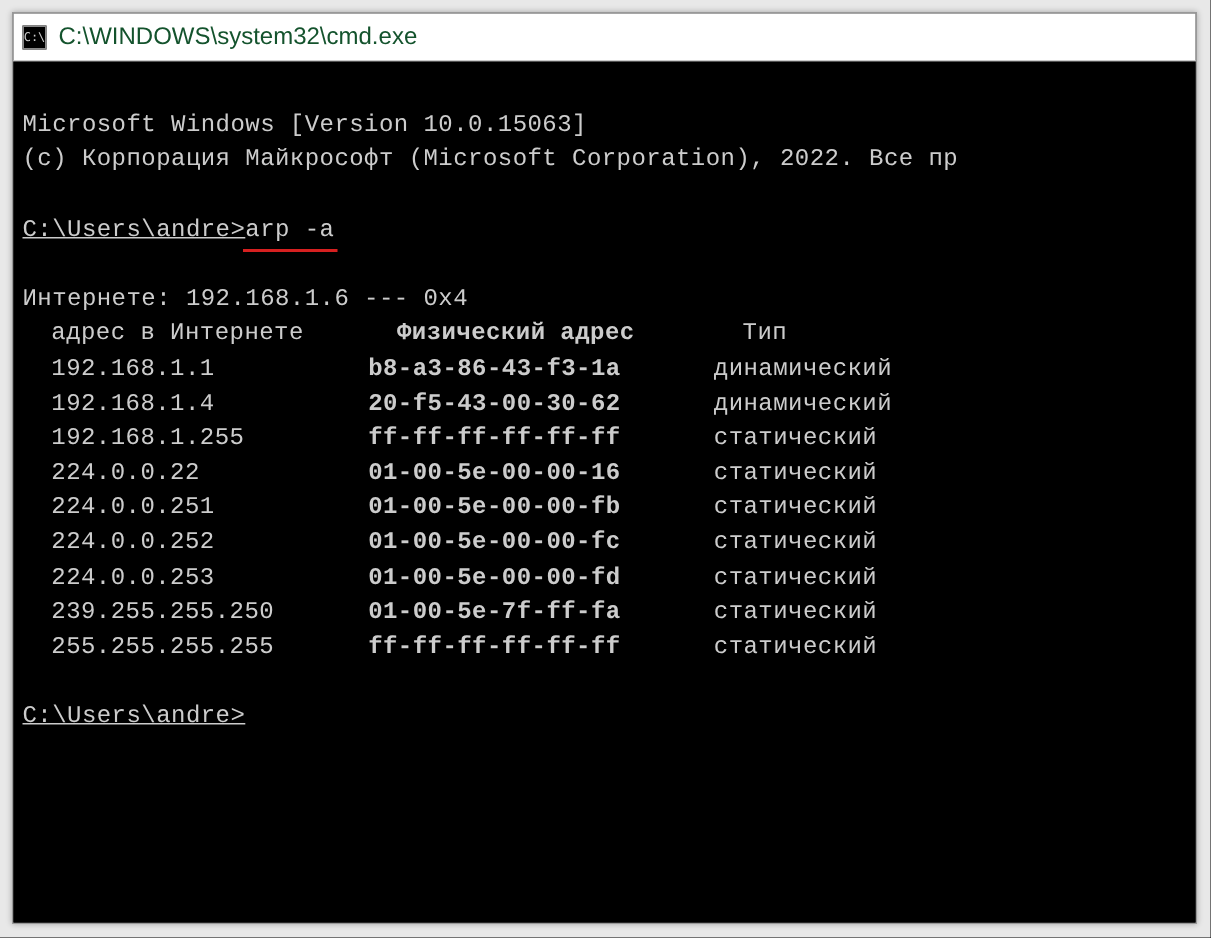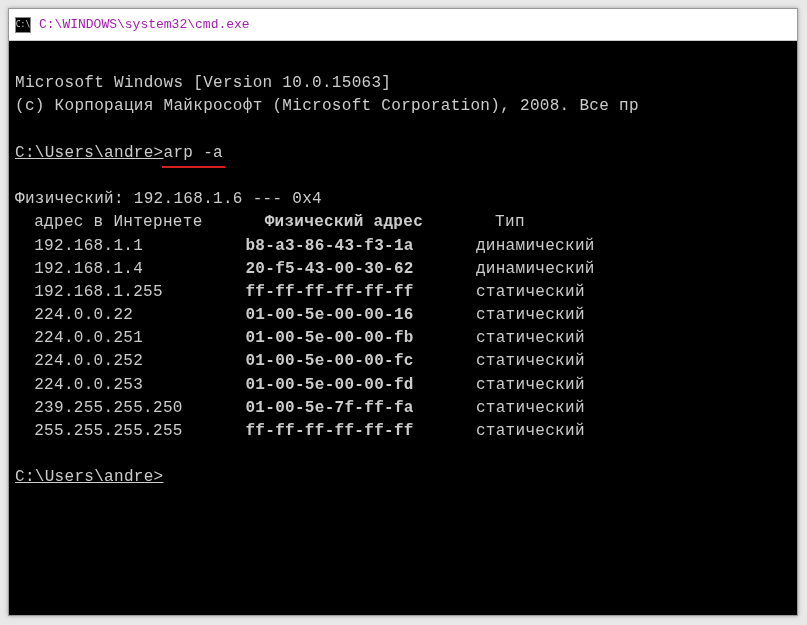--- a/index.html
+++ b/index.html
@@ -36,23 +36,23 @@
       background: #000;
       border: 1px solid #888;
       display: flex;
       align-items: center;
       justify-content: center;
       font-size: 8px;
       color: #ccc;
       font-family: monospace;
     }
     .titlebar-text {
-      font-family: Liberation Mono, monospace;
-      font-size: 13px;
-      color: #a21caf;
+      font-family: Liberation Sans, sans-serif;
+      font-size: 16px;
+      color: #14532d;
     }
     .terminal {
       flex: 1;
       background: #000;
       color: #ccc;
       padding: 8px 6px;
       font-size: 16px;
       line-height: 1.45;
       white-space: pre;
       overflow: hidden;
@@ -107,21 +107,21 @@
 <body>
 
 <div class="window">
   <div class="titlebar">
     <div class="titlebar-icon">C:\</div>
     <div class="titlebar-text">C:\WINDOWS\system32\cmd.exe</div>
   </div>
 
   <div class="terminal">
 <span>Microsoft Windows [Version 10.0.15063]</span>
-<span>(с) Корпорация Майкрософт (Microsoft Corporation), 2008. Все пр</span>
+<span>(с) Корпорация Майкрософт (Microsoft Corporation), 2022. Все пр</span>
 
 <span class="prompt-line"><span>C:\Users\andre&gt;</span><span class="command">arp -a</span></span>
 
-<span>Физический: 192.168.1.6 --- 0x4</span>
+<span>Интернете: 192.168.1.6 --- 0x4</span>
 <div class="row header-row"><span class="col-ip">адрес в Интернете</span><span class="col-mac">Физический адрес</span><span class="col-type">Тип</span></div><div id="arp-rows"><div class="row"><span class="col-ip">192.168.1.1</span><span class="col-mac">b8-a3-86-43-f3-1a</span><span class="col-type">динамический</span></div><div class="row"><span class="col-ip">192.168.1.4</span><span class="col-mac">20-f5-43-00-30-62</span><span class="col-type">динамический</span></div><div class="row"><span class="col-ip">192.168.1.255</span><span class="col-mac">ff-ff-ff-ff-ff-ff</span><span class="col-type">статический</span></div><div class="row"><span class="col-ip">224.0.0.22</span><span class="col-mac">01-00-5e-00-00-16</span><span class="col-type">статический</span></div><div class="row"><span class="col-ip">224.0.0.251</span><span class="col-mac">01-00-5e-00-00-fb</span><span class="col-type">статический</span></div><div class="row"><span class="col-ip">224.0.0.252</span><span class="col-mac">01-00-5e-00-00-fc</span><span class="col-type">статический</span></div><div class="row"><span class="col-ip">224.0.0.253</span><span class="col-mac">01-00-5e-00-00-fd</span><span class="col-type">статический</span></div><div class="row"><span class="col-ip">239.255.255.250</span><span class="col-mac">01-00-5e-7f-ff-fa</span><span class="col-type">статический</span></div><div class="row"><span class="col-ip">255.255.255.255</span><span class="col-mac">ff-ff-ff-ff-ff-ff</span><span class="col-type">статический</span></div></div>
 <span class="prompt-line"><span>C:\Users\andre&gt;</span><span class="cursor"></span></span>
   </div>
 </div>
 
 </body></html>

